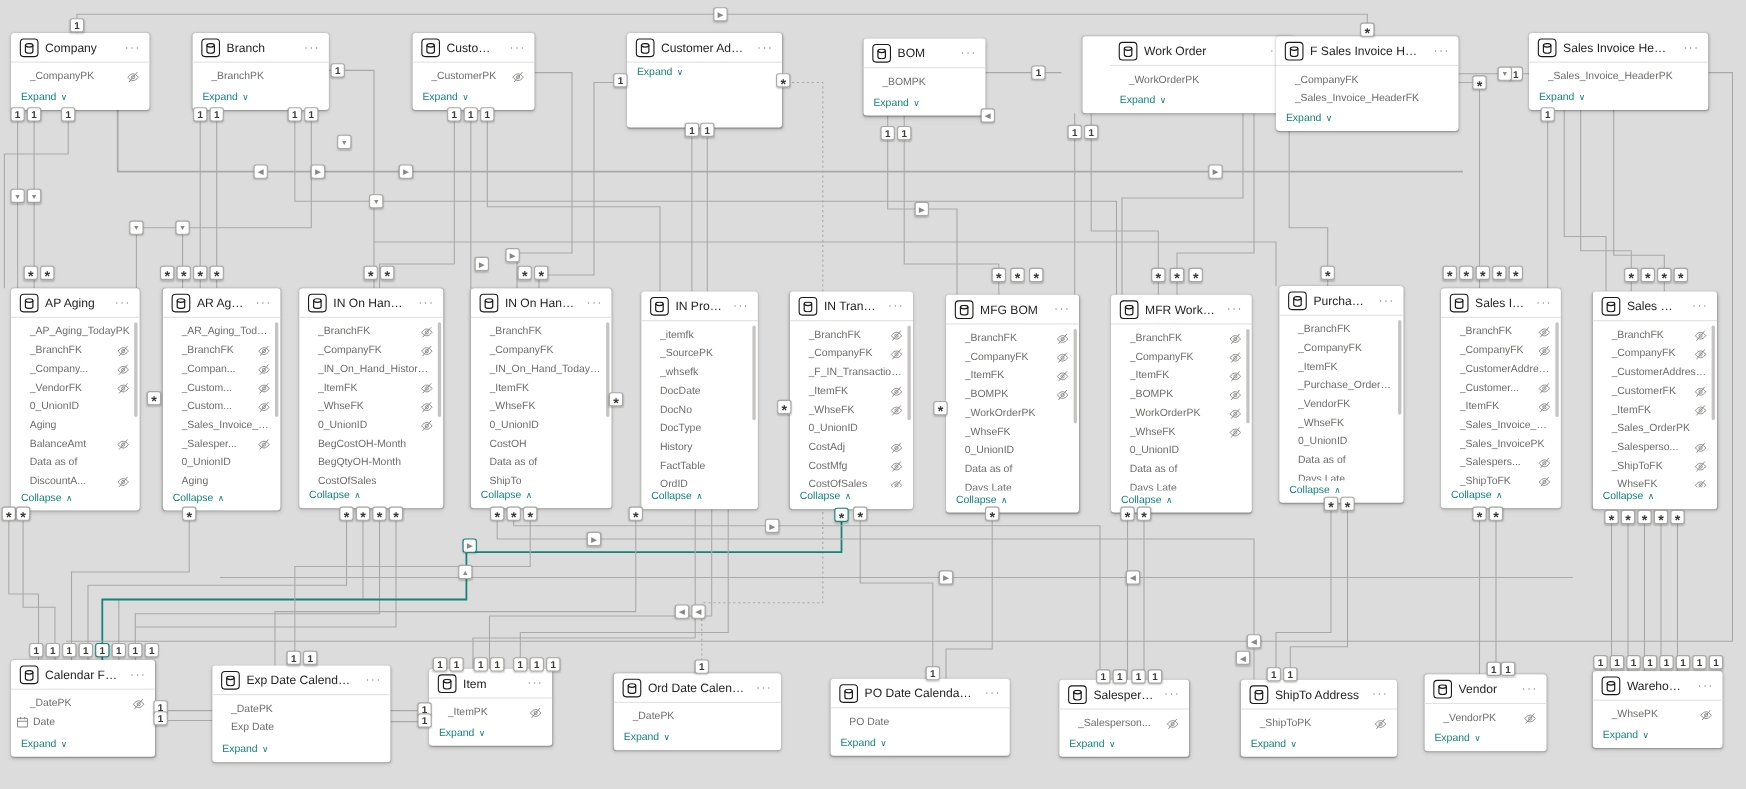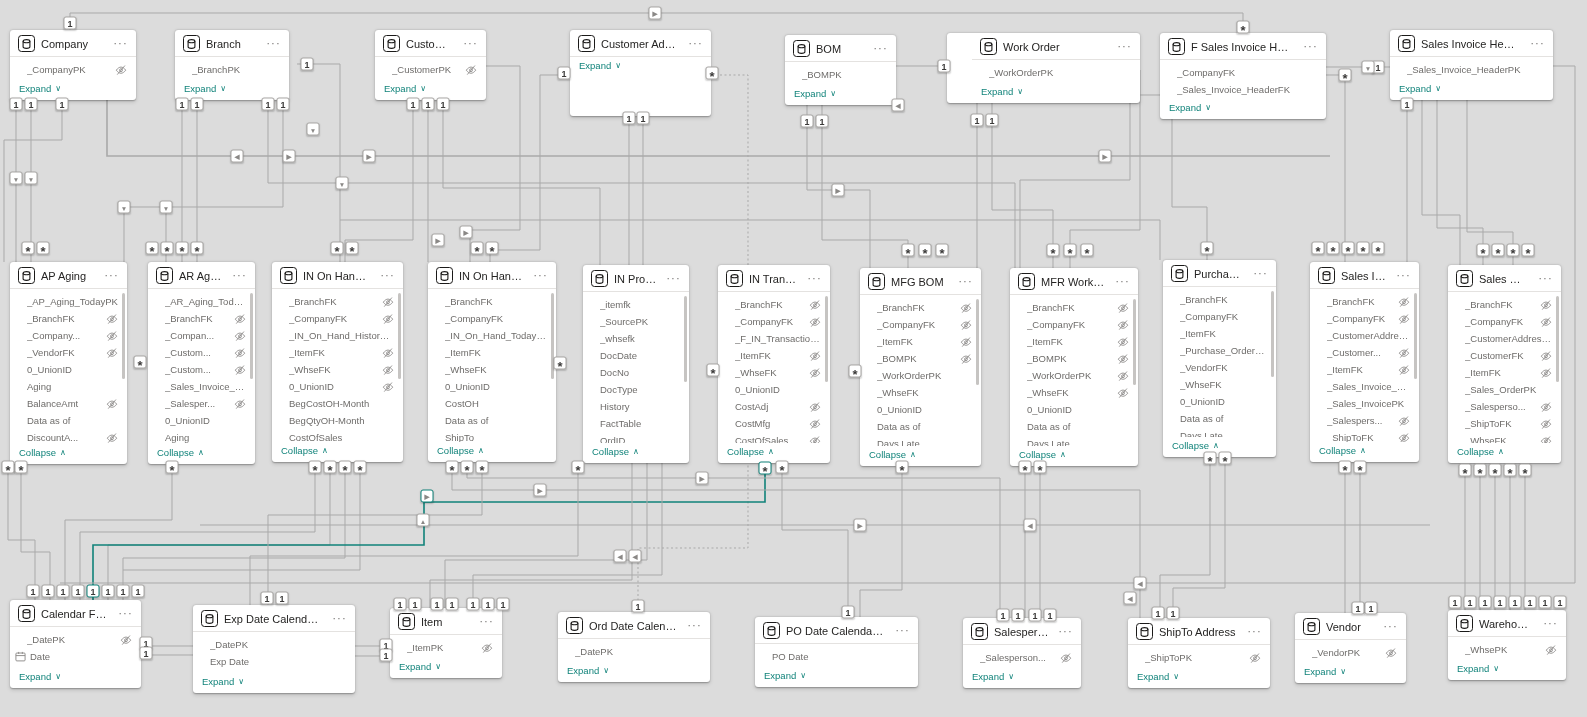--- a/index.html
+++ b/index.html
@@ -143,21 +143,21 @@
               <line x1="2.6" y1="12.4" x2="11.6" y2="1.8" stroke="#8a8886" stroke-width="1"></line>
             </svg>
           </span>
         </div>
       </div>
       <div class="foot">
         <span>Expand</span>
         <span class="chev">∨</span>
       </div>
     </div>
-    <div class="card" style="left: 175px; top: 30px; width: 114px; height: 70px;">
+    <div class="card" style="left: 175px; top: 30px; width: 124px; height: 70px;">
       <div class="hdr">
         <span class="ticon">
           <svg width="9" height="10" viewBox="0 0 9 10">
             <ellipse cx="4.5" cy="2.2" rx="3.4" ry="1.6" fill="none" stroke="#1b1a19" stroke-width="1.1"></ellipse>
             <path d="M1.1 2.2v5.6c0 .9 1.5 1.6 3.4 1.6s3.4-.7 3.4-1.6V2.2" fill="none" stroke="#1b1a19" stroke-width="1.1"></path>
           </svg>
         </span>
         <span class="tname">Branch</span>
         <span class="more">···</span>
       </div>
@@ -233,21 +233,21 @@
       <div class="flist">
         <div class="frow">
           <span class="fname">_BOMPK</span>
         </div>
       </div>
       <div class="foot">
         <span>Expand</span>
         <span class="chev">∨</span>
       </div>
     </div>
-    <div class="card" style="left: 947px; top: 33px; width: 168px; height: 70px; padding-left: 25px;">
+    <div class="card" style="left: 984px; top: 33px; width: 168px; height: 70px; padding-left: 25px;">
       <div class="hdr">
         <span class="ticon">
           <svg width="9" height="10" viewBox="0 0 9 10">
             <ellipse cx="4.5" cy="2.2" rx="3.4" ry="1.6" fill="none" stroke="#1b1a19" stroke-width="1.1"></ellipse>
             <path d="M1.1 2.2v5.6c0 .9 1.5 1.6 3.4 1.6s3.4-.7 3.4-1.6V2.2" fill="none" stroke="#1b1a19" stroke-width="1.1"></path>
           </svg>
         </span>
         <span class="tname">Work Order</span>
         <span class="more">···</span>
       </div>

